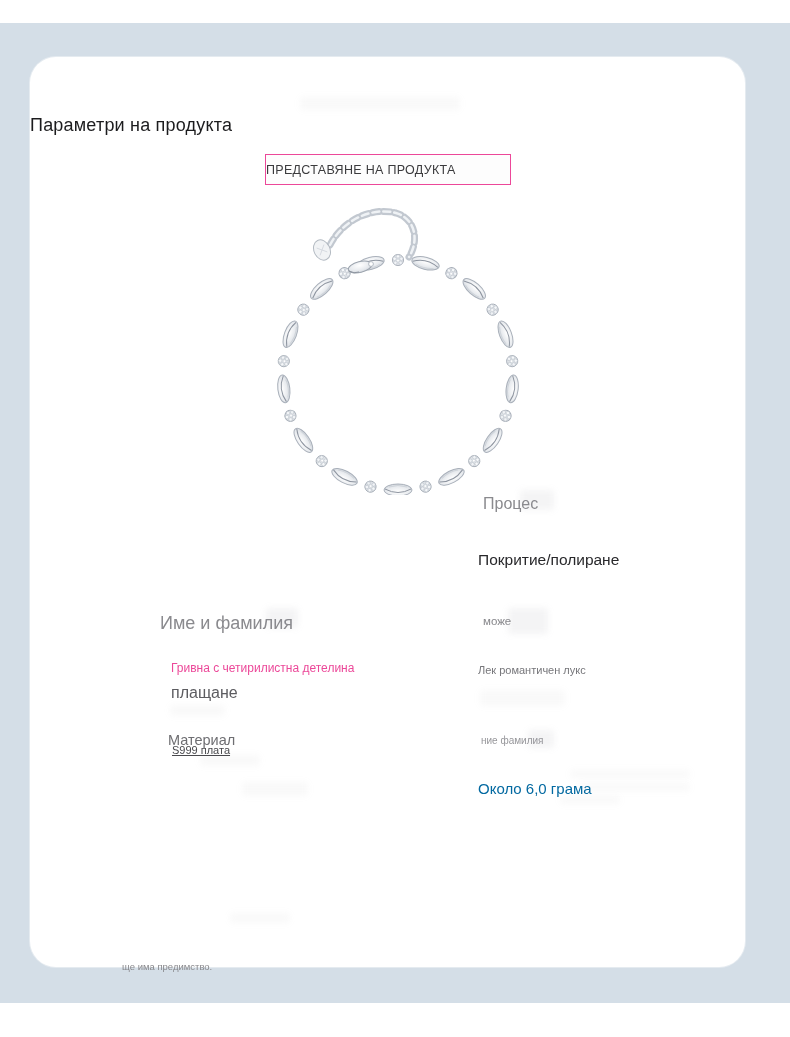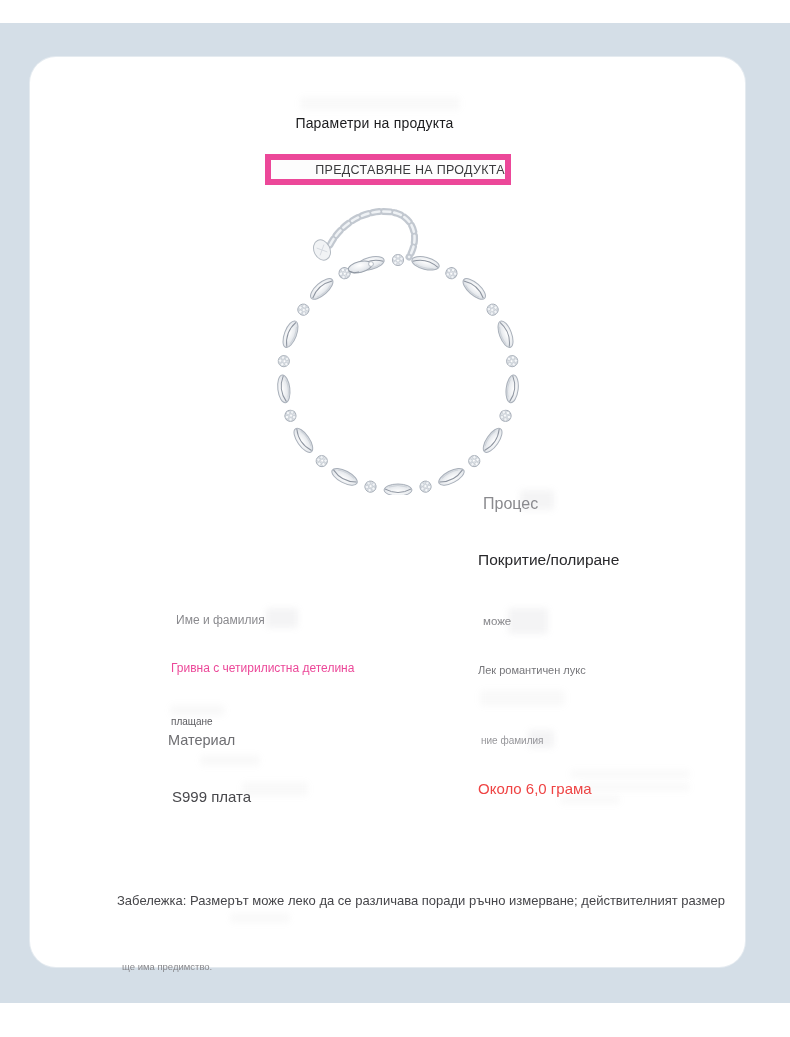--- a/index.html
+++ b/index.html
@@ -27,67 +27,67 @@
     width: 715px; height: 910px;
     background: #ffffff;
     border-radius: 26px;
     box-shadow: 0 0 0 1px rgba(255,255,255,0.4);
   }
 
   .page-title {
     position: absolute;
     left: 0; top: 58px;
     width: 689px;
-    text-align: center;
-    font-size: 14px;
+    text-align: left;
+    font-size: 18px;
     font-weight: 500;
     color: #1c1c1e;
     letter-spacing: 0.2px;
   }
 
   .subtitle-box {
     position: absolute;
     left: 235px; top: 97px;
     width: 246px; height: 31px;
     background: #fdfdfd;
-    border: 6px solid #ec4899;
+    border: 1px solid #ec4899;
     display: flex;
     align-items: center;
-    justify-content: flex-end;
+    justify-content: flex-start;
   }
   .subtitle-box span {
     font-size: 12.5px;
     color: #3b3b3d;
     letter-spacing: 0.3px;
   }
 
   .bracelet {
     position: absolute;
     left: 218px; top: 146px;
     width: 300px; height: 292px;
   }
 
   .lbl { position: absolute; color: #8a8a8e; }
   .val { position: absolute; color: #3a3a3e; }
 
   .process-label  { left: 453px; top: 438px; font-size: 16px; }
   .process-value  { left: 448px; top: 478px; font-size: 15.5px; color: #28282b; margin-top: 16px; }
 
-  .name-label     { left: 146px; top: 556px; font-size: 12px; text-align: right; }
+  .name-label     { left: 130px; top: 556px; font-size: 18px; text-align: right; }
   .style-label    { left: 453px; top: 558px; font-size: 11.5px; color: #87878b; }
 
   .name-value1    { left: 141px; top: 604px; font-size: 12px; color: #ec4899; }
-  .name-value2    { left: 141px; top: 627px; font-size: 10px; color: #5c5c60; margin-top: 32px; }
+  .name-value2    { left: 141px; top: 627px; font-size: 16px; color: #5c5c60; }
   .style-value    { left: 448px; top: 607px; font-size: 11px; color: #76767a; }
 
   .material-label { left: 138px; top: 675px; font-size: 14.5px; color: #6e6e72; }
   .weight-label   { left: 451px; top: 678px; font-size: 10px;  color: #96969a; }
 
-  .material-value { left: 142px; top: 731px; font-size: 15px; color: #48484c; }
-  .weight-value   { left: 448px; top: 723px; font-size: 15px;  color: #ef4444; }
+  .material-value { left: 142px; top: 687px; font-size: 11px; color: #48484c; text-decoration: underline; }
+  .weight-value   { left: 448px; top: 723px; font-size: 15px;  color: #0369a1; }
 
   .note-line1 {
     position: absolute;
     left: 87px; top: 836px;
     font-size: 13px;
     color: #454549;
   }
   .note-line2 {
     position: absolute;
     left: 92px; top: 856px;
@@ -207,18 +207,17 @@
     <div class="val material-value">S999 плата</div>
     <div class="smudge light" style="left:212px; top:725px; width:66px; height:14px;"></div>
 
     <div class="lbl weight-label">ние фамилия</div>
     <div class="smudge" style="left:498px; top:673px; width:26px; height:18px;"></div>
     <div class="val weight-value">Около 6,0 грама</div>
     <div class="smudge light" style="left:540px; top:713px; width:120px; height:8px;"></div>
     <div class="smudge light" style="left:550px; top:726px; width:110px; height:8px;"></div>
     <div class="smudge light" style="left:530px; top:739px; width:60px; height:8px;"></div>
 
-    <div class="note-line1">Забележка: Размерът може леко да се различава поради ръчно измерване; действителният размер</div>
     <div class="note-line2">ще има предимство.</div>
     <div class="smudge light" style="left:200px; top:856px; width:60px; height:10px;"></div>
 
   </div>
 </div>
 
 </body></html>

